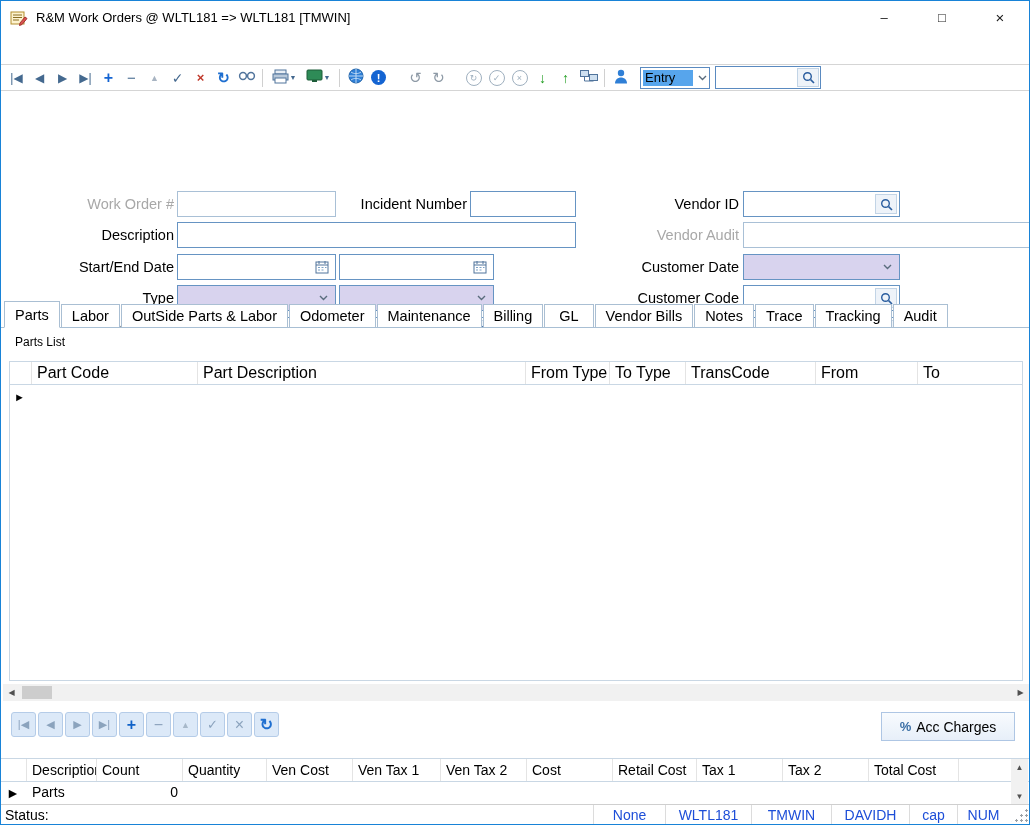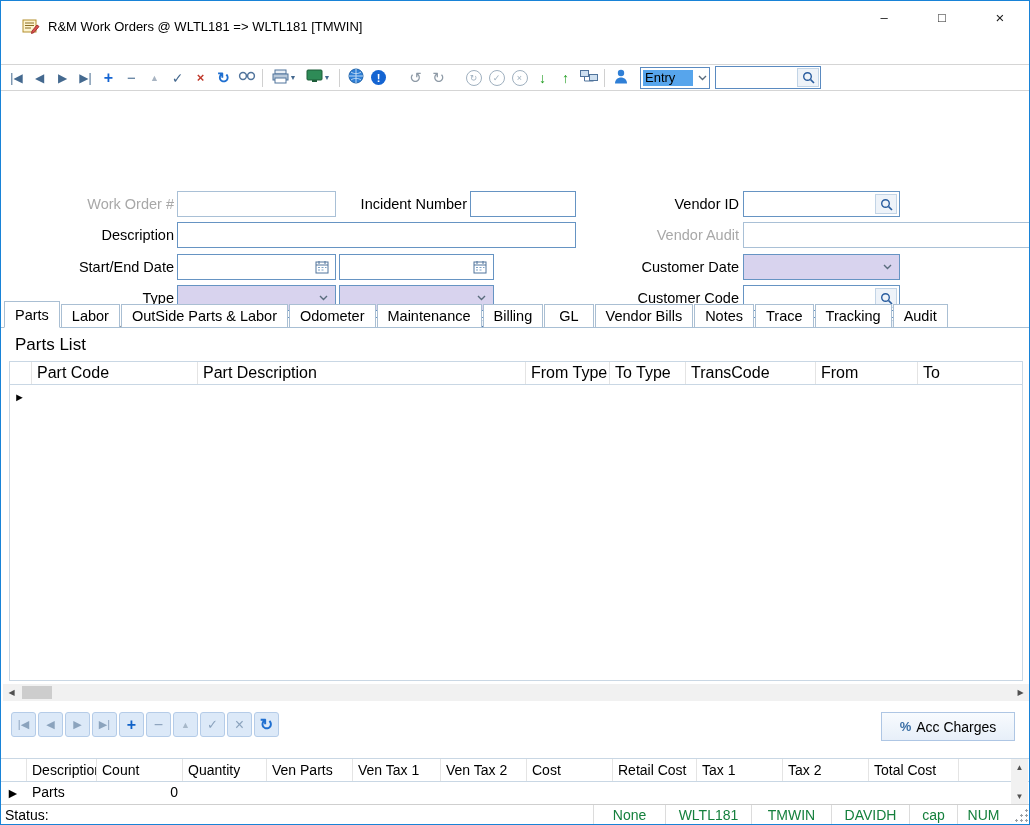--- a/index.html
+++ b/index.html
@@ -1,20 +1,20 @@
 <!DOCTYPE html>
 <html><head>
 <meta charset="utf-8">
 <style>
   * { margin:0; padding:0; box-sizing:border-box; font-family:"Liberation Sans", sans-serif; }
   html,body { background:#8a8a8a; }
   .window { position:relative; width:1030px; height:825px; background:#ffffff; border:1px solid #1883d7; overflow:hidden; }
 
   
-  .titlebar { position:absolute; top:0; left:0; width:100%; height:33px; background:#fff; display:flex; align-items:flex-end;padding-left:12px; }
+  .titlebar { position:absolute; top:0; left:0; width:100%; height:33px; background:#fff; display:flex; align-items:center; }
   .app-icon { margin-left:9px; display:flex; }
   .title-text { margin-left:8px; font-size:13px; color:#000; }
   .win-controls { margin-left:auto; display:flex; height:100%; }
   .win-btn { width:58px; height:100%; border:none; background:#fff; font-size:13px; color:#1a1a1a; display:flex; align-items:center; justify-content:center; cursor:default; }
 
   
   .menubar { position:absolute; top:33px; left:0; width:100%; height:30px; display:flex; align-items:center; padding-left:5px; background:#fff; }
   .menu-item { padding:5px 9px; font-size:15px; color:#000; }
 
   
@@ -47,21 +47,21 @@
   .combo-chev { margin-left:auto; margin-right:7px; display:flex; }
   .field-btn { flex:none; width:22px; height:20px; margin-right:2px; margin-left:auto; background:#eef3f9; border:1px solid #c2d4e6; display:flex; align-items:center; justify-content:center; }
   .field-btn.flat { background:transparent; border:none; }
 
   
   .tabstrip { position:absolute; top:300px; left:3px; height:27px; display:flex; align-items:flex-end; z-index:3; }
   .tab { height:24px; padding:0 10px; display:flex; align-items:center; font-size:14.5px; background:#fff; border:1px solid #aabfd3; border-bottom:1px solid #a8bfd4; margin-right:1px; white-space:nowrap; }
   .tab.active { height:27px; border-bottom:1px solid #fff; font-size:14.5px; }
   .tabpage { position:absolute; top:326px; left:0; width:100%; height:422px; border-top:1px solid #a8bfd4; background:#fff; }
 
-  .parts-title { position:absolute; top:334px; left:14px; font-size:17px; color:#000;text-align:right; }
+  .parts-title { position:absolute; top:334px; left:14px; font-size:12px; color:#000;text-align:right; }
 
   
   .pgrid { position:absolute; top:360px; left:8px; width:1014px; height:320px; border:1px solid #c9d7e4; background:#fff; }
   .pgrid-header { display:flex; height:23px; border-bottom:1px solid #c9d7e4; background:#fff; }
   .ph-cell { border-right:1px solid #e4e4e4; font-size:16px; color:#000; padding:2px 5px; white-space:nowrap; overflow:hidden; }
   .row-arrow { position:absolute; top:390px; left:13px; font-size:11px; color:#000; }
 
   .hscroll { position:absolute; top:683px; left:2px; width:1026px; height:17px; background:#f1f1f1; display:flex; align-items:center; }
   .scroll-btn { width:17px; height:17px; display:flex; align-items:center; justify-content:center; font-size:8px; color:#505050; background:#f1f1f1; border:none; }
   .hthumb { width:30px; height:13px; background:#cdcdcd; margin-left:2px; }
@@ -79,21 +79,21 @@
   .sg-cell { border-right:1px solid #e4e4e4; font-size:14px; padding:3px 5px; white-space:nowrap; overflow:hidden; }
   .sg-row { display:flex; height:22px; background:#fff; }
   .sg-row .sg-cell { border-right:none; font-size:14px; padding:2px 5px; }
   .sel-cell { display:flex; align-items:center; padding-left:7px; font-size:11px; }
   .vscroll { position:absolute; top:758px; right:1px; width:17px; height:46px; background:#f1f1f1; display:flex; flex-direction:column; justify-content:space-between; }
 
   
   .statusbar { position:absolute; top:803px; left:0; width:100%; height:20px; border-top:1px solid #cfcfcf; background:#fff; display:flex; align-items:center; font-size:14px; }
   .status-label { padding-left:4px; color:#000; }
   .status-spacer { flex:1; }
-  .status-cell { border-left:1px solid #dcdcdc; height:100%; display:flex; align-items:center; justify-content:center; color:#15803d; }
+  .status-cell { border-left:1px solid #dcdcdc; height:100%; display:flex; align-items:center; justify-content:center; color:#1d4ed8; }
   .grip { width:18px; height:16px; margin-left:2px; background-image:radial-gradient(#9aa0a6 1.1px, transparent 1.3px); background-size:5px 5px; background-position:bottom right; clip-path:polygon(100% 0, 100% 100%, 0 100%); }
 </style>
 </head>
 <body>
 
 <div class="window">
 
   <div class="titlebar">
     <span class="app-icon">
       <svg width="18" height="16" viewBox="0 0 18 16">
@@ -454,21 +454,21 @@
     <span class="pct">%</span>
     <span>Acc Charges</span>
   </button>
 
   <div class="sgrid">
     <div class="sg-header">
       <span class="sg-cell" style="width:26px;"></span>
       <span class="sg-cell" style="width:70px;">Description</span>
       <span class="sg-cell" style="width:86px;">Count</span>
       <span class="sg-cell" style="width:84px;">Quantity</span>
-      <span class="sg-cell" style="width:86px;">Ven Parts</span>
+      <span class="sg-cell" style="width:86px;">Ven Cost</span>
       <span class="sg-cell" style="width:88px;">Ven Tax 1</span>
       <span class="sg-cell" style="width:86px;">Ven Tax 2</span>
       <span class="sg-cell" style="width:86px;">Cost</span>
       <span class="sg-cell" style="width:84px;">Retail Cost</span>
       <span class="sg-cell" style="width:86px;">Tax 1</span>
       <span class="sg-cell" style="width:86px;">Tax 2</span>
       <span class="sg-cell" style="width:90px;">Total Cost</span>
       <span class="sg-cell" style="flex:1; border-right:none;"></span>
     </div>
     <div class="sg-row">

